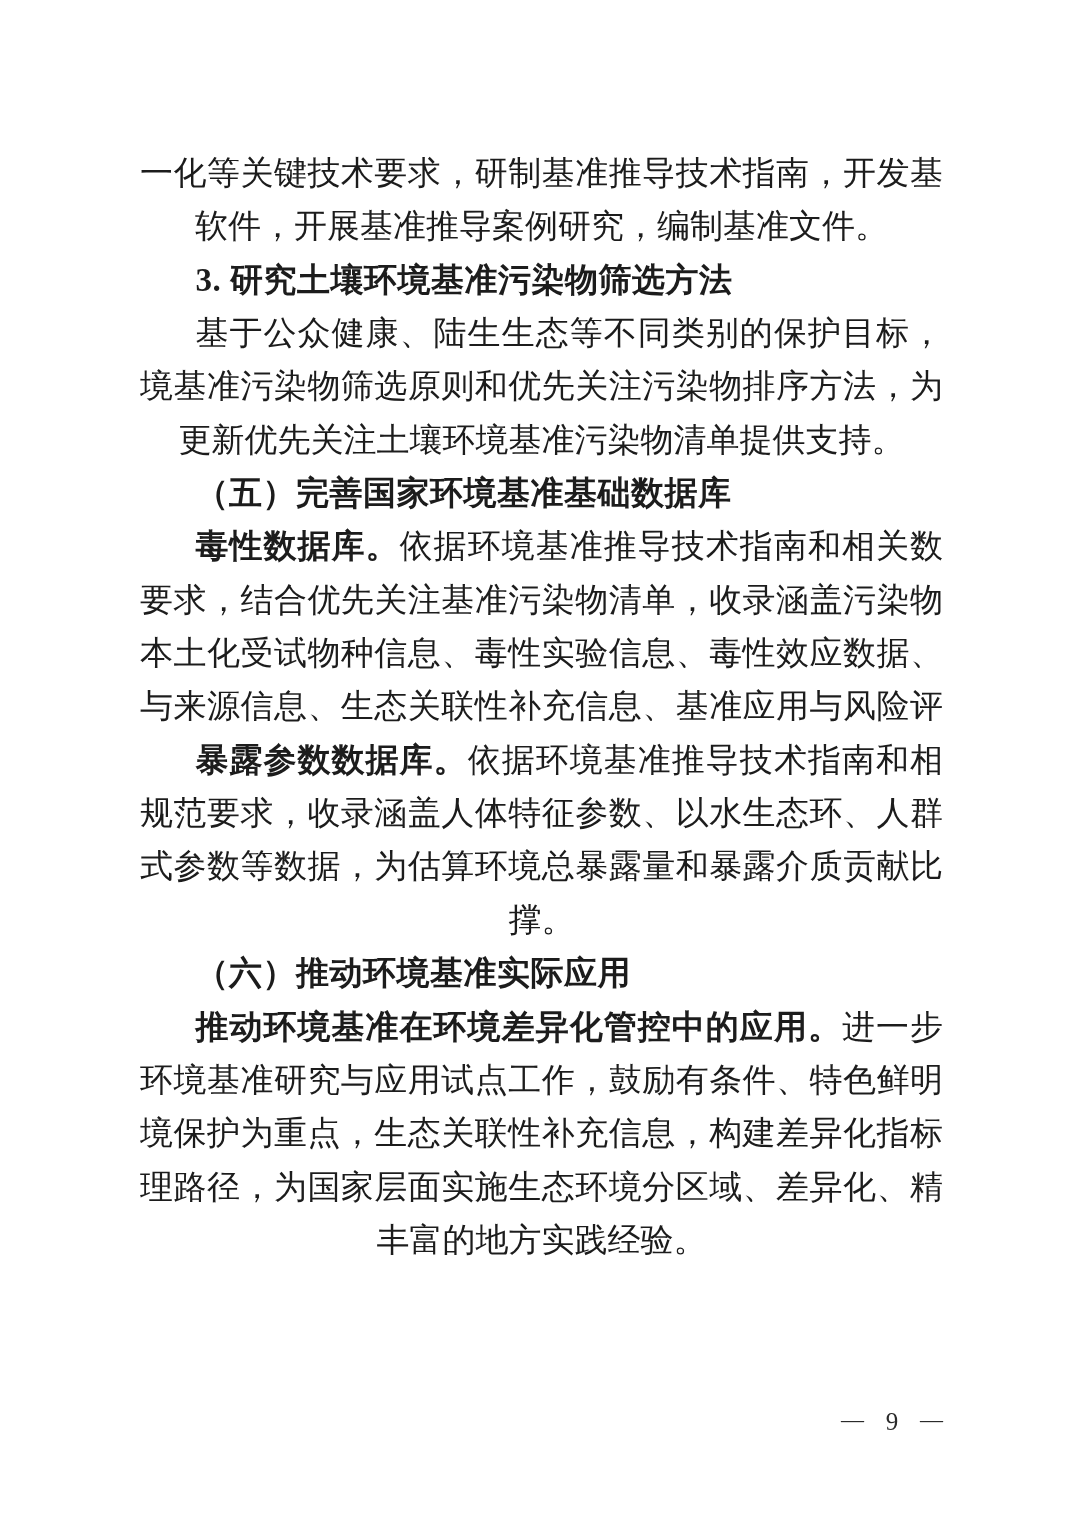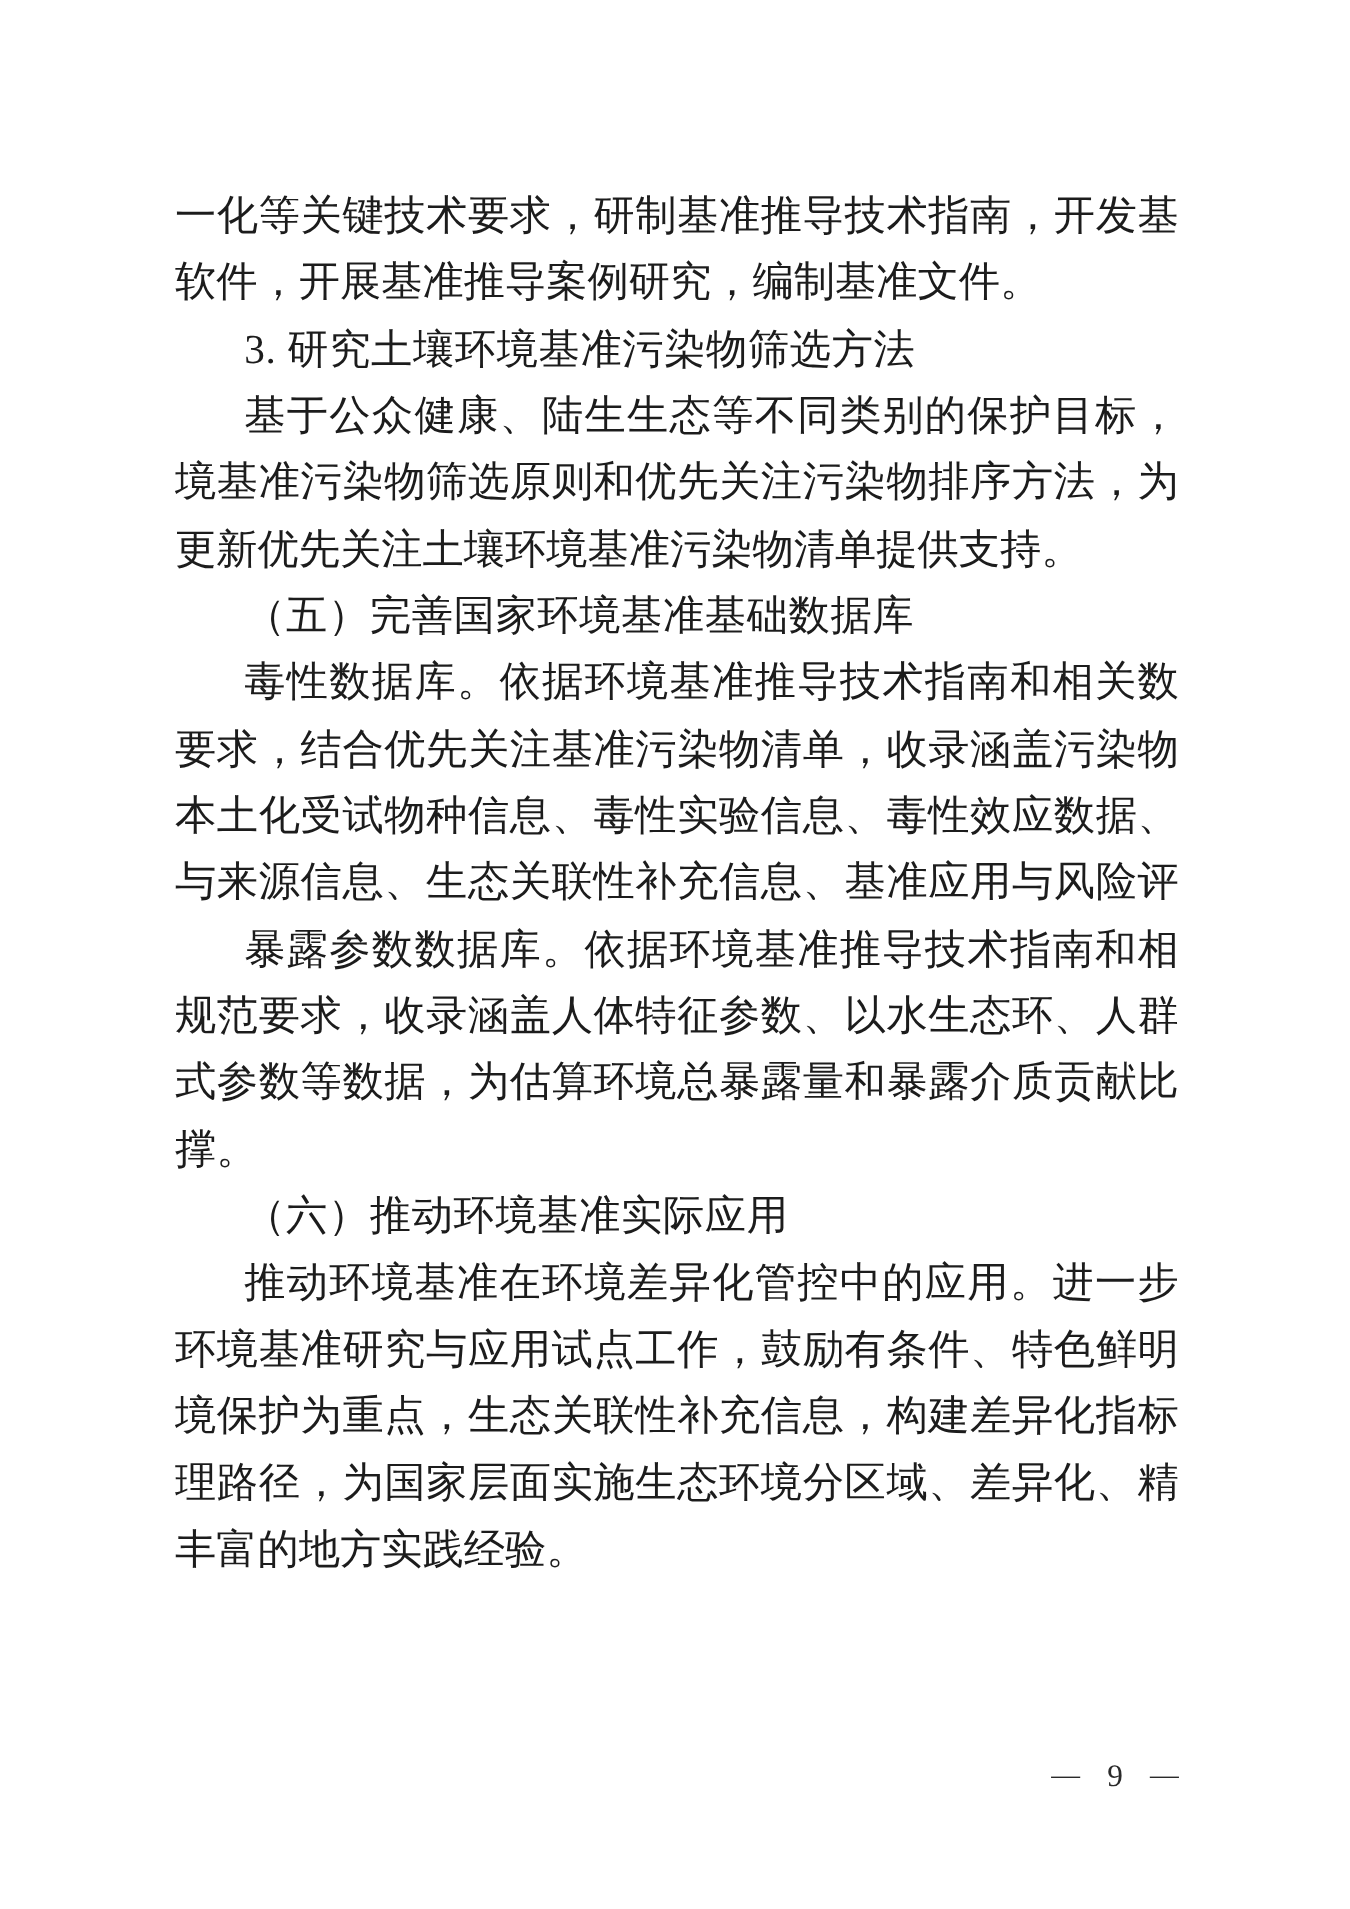--- a/index.html
+++ b/index.html
@@ -30,32 +30,32 @@
     color: #1c1c1c;
   }
   .full {
     white-space: normal;
     text-align: justify;
     text-align-last: justify;
     word-break: break-all;
     overflow: hidden;
   }
   .end {
-    text-align: left;
+    text-align: center;
   }
   .indent {
     text-indent: 55.4px;
   }
   .heading {
     font-weight: 700;
     text-indent: 55.4px;
     letter-spacing: 0.5px;
   }
   .line b {
-    font-weight: 400;
+    font-weight: 700;
   }
   .footer {
     position: absolute;
     top: 1408px;
     left: 841px;
     width: 102px;
     display: flex;
     justify-content: space-between;
     align-items: center;
     font-size: 23px;

